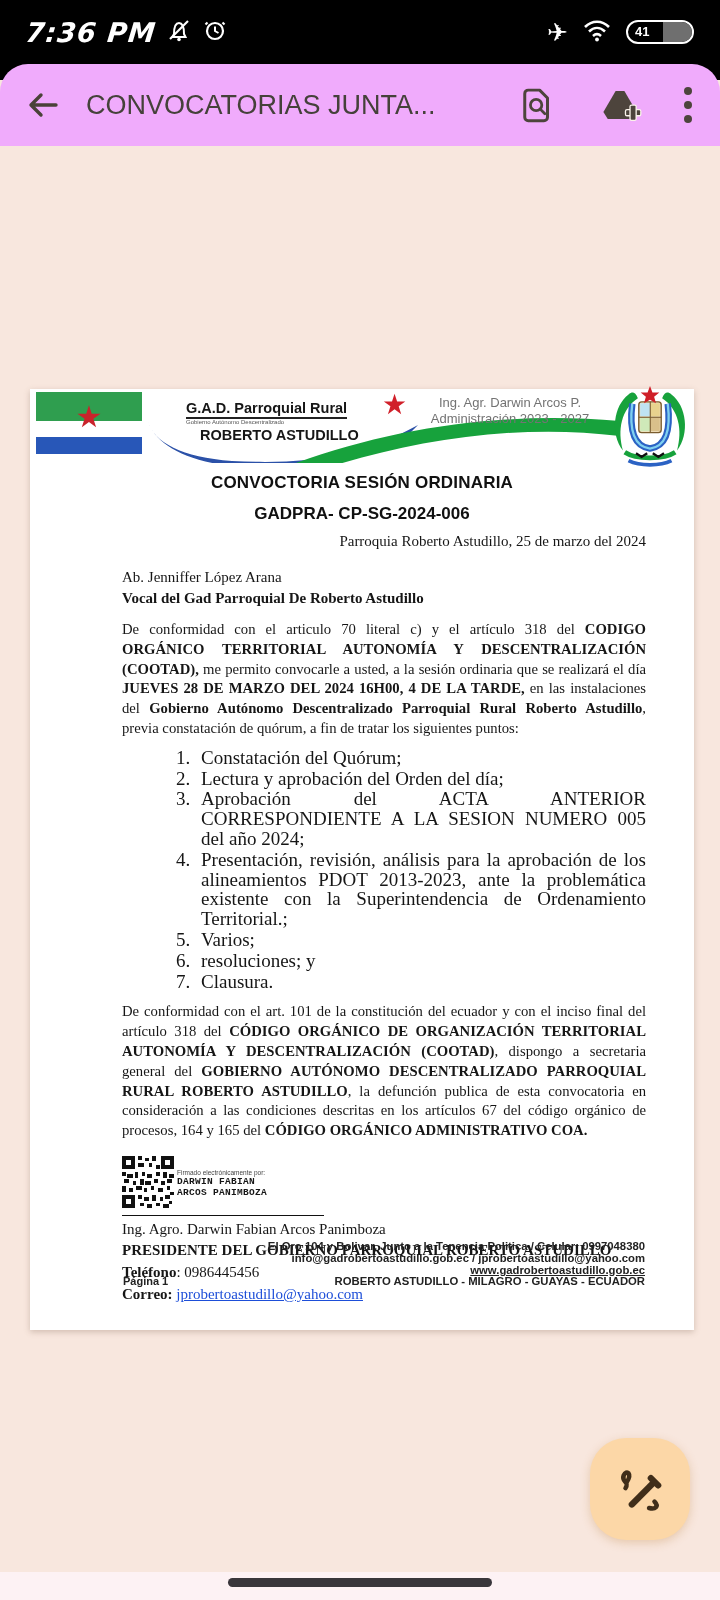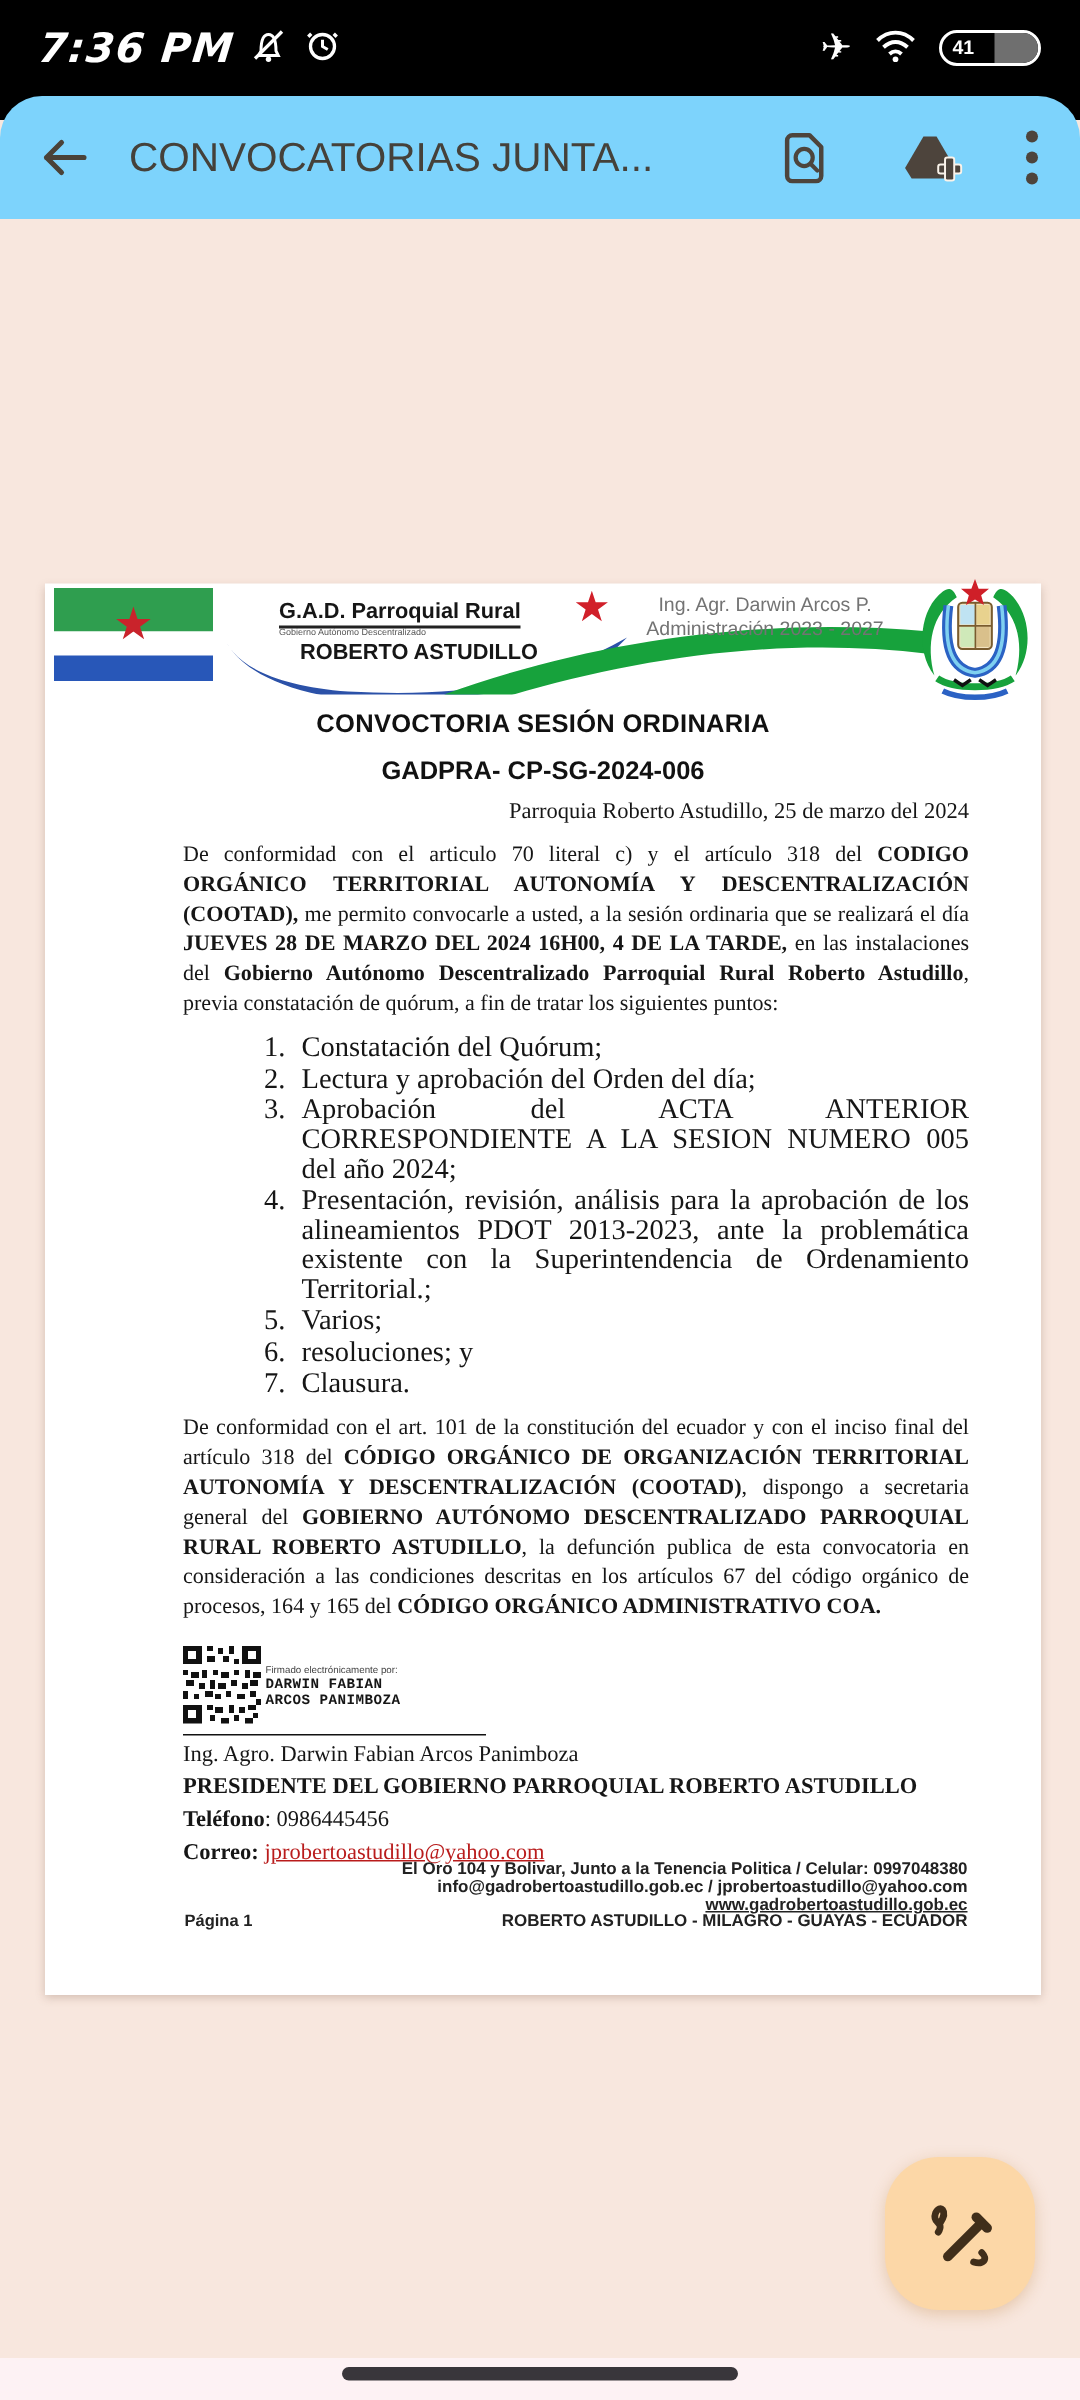--- a/index.html
+++ b/index.html
@@ -10,21 +10,21 @@
   .sb-inner{position:absolute;top:0;left:0;right:0;height:64px;display:flex;align-items:center;justify-content:space-between;padding:0 26px;}
   .sb-left{display:flex;align-items:center;gap:10px;}
   .sb-time{font-family:"DejaVu Sans",sans-serif;font-style:italic;font-weight:bold;font-size:27px;letter-spacing:1px;transform:skewX(-6deg);}
   .sb-right{display:flex;align-items:center;gap:14px;}
   .plane{font-size:25px;line-height:1;}
   .battery{position:relative;width:68px;height:24px;border:2.5px solid #fff;border-radius:13px;box-sizing:border-box;overflow:hidden;}
   .battery .lvl{position:absolute;right:0;top:0;bottom:0;width:46%;background:#6f6f6f;}
   .battery .pct{position:absolute;z-index:1;font-size:13px;font-weight:bold;left:7px;top:2px;}
 
   
-  .app-bar{position:absolute;top:64px;left:0;right:0;height:82px;background:#7dd3fc;border-radius:28px 28px 0 0;display:flex;align-items:center;padding:0 26px;box-sizing:border-box;color:#49423a;z-index:2;}
+  .app-bar{position:absolute;top:64px;left:0;right:0;height:82px;background:#f0abfc;border-radius:28px 28px 0 0;display:flex;align-items:center;padding:0 26px;box-sizing:border-box;color:#49423a;z-index:2;}
   .ab-title{font-size:27px;color:#45413a;margin-left:26px;flex:1;white-space:nowrap;overflow:hidden;}
   .ab-actions{display:flex;align-items:center;gap:40px;}
   .icon-btn{background:none;border:none;padding:0;cursor:pointer;display:flex;align-items:center;}
 
   
   .content{position:absolute;top:146px;left:0;right:0;bottom:28px;background:#f8e7de;overflow:hidden;}
   .page{position:absolute;left:30px;top:243px;width:664px;height:941px;background:#fff;box-shadow:0 2px 6px rgba(110,80,60,.28);color:#161616;}
 
   
   .letterhead{position:relative;height:78px;}
@@ -57,21 +57,21 @@
   .qr-row{display:flex;align-items:flex-start;margin-top:15px;}
   .qr-box{width:52px;height:52px;flex:0 0 auto;}
   .qr-text{margin:13px 0 0 3px;}
   .qr-label{font-size:6.5px;color:#444;line-height:7px;}
   .qr-name{font-family:"Liberation Mono",monospace;font-size:9.5px;font-weight:bold;line-height:11px;letter-spacing:.3px;}
   .sig-line{width:202px;border-top:1.6px solid #111;margin-top:7px;}
   .sig-name{font-family:"Liberation Serif",serif;font-size:15px;line-height:21px;margin-top:3px;}
   .sig-role{font-family:"Liberation Serif",serif;font-weight:bold;font-size:15px;line-height:21px;}
   .contact{font-family:"Liberation Serif",serif;font-size:15px;line-height:22px;}
   .contact b{font-weight:bold;}
-  .link{color:#b91c1c;text-decoration:underline;}
+  .link{color:#1d4ed8;text-decoration:underline;}
 
   
   .page-footer{position:absolute;right:49px;top:852px;text-align:right;font-weight:bold;font-size:11.3px;line-height:11.8px;color:#222;}
   .page-footer .uline{text-decoration:underline;}
   .page-num{position:absolute;left:93px;top:886px;font-weight:bold;font-size:11px;color:#222;}
 
   
   .fab{position:absolute;right:30px;top:1438px;width:100px;height:102px;border:none;border-radius:36px;background:#fcd7a7;display:flex;align-items:center;justify-content:center;cursor:pointer;box-shadow:0 3px 10px rgba(190,130,60,.30);z-index:3;}
   .nav-band{position:absolute;left:0;right:0;bottom:0;height:28px;background:#fdf2f4;z-index:2;}
   .gesture-bar{position:absolute;left:50%;top:6px;transform:translateX(-50%);width:264px;height:9px;border-radius:5px;background:#39363b;}
@@ -195,20 +195,24 @@
           <path d="M30,73 l6,4 6,-4 M48,73 l6,4 6,-4" fill="none" stroke="#111" stroke-width="2.5"></path>
         </svg>
       </div>
 
       <div class="doc-title">CONVOCTORIA SESIÓN ORDINARIA</div>
       <div class="doc-code">GADPRA- CP-SG-2024-006</div>
 
       <div class="body-col">
         <div class="date-line">Parroquia Roberto Astudillo, 25 de marzo del 2024</div>
 
+        <div class="addressee">
+          <div>Ab. Jenniffer López Arana</div>
+          <div class="role">Vocal del Gad Parroquial De Roberto Astudillo</div>
+        </div>
 
         <p class="para"><span>De conformidad con el articulo 70 literal c) y el artículo 318 del </span><b>CODIGO ORGÁNICO TERRITORIAL AUTONOMÍA Y DESCENTRALIZACIÓN (COOTAD),</b><span> me permito convocarle a usted, a la sesión ordinaria que se realizará el día </span><b>JUEVES 28 DE MARZO DEL 2024 16H00, 4 DE LA TARDE,</b><span> en las instalaciones del </span><b>Gobierno Autónomo Descentralizado Parroquial Rural Roberto Astudillo</b><span>, previa constatación de quórum, a fin de tratar los siguientes puntos:</span></p>
 
         <ol class="agenda">
           <li>Constatación del Quórum;</li>
           <li>Lectura y aprobación del Orden del día;</li>
           <li>Aprobación del ACTA ANTERIOR CORRESPONDIENTE A LA SESION NUMERO 005 del año 2024;</li>
           <li>Presentación, revisión, análisis para la aprobación de los alineamientos PDOT 2013-2023, ante la problemática existente con la Superintendencia de Ordenamiento Territorial.;</li>
           <li>Varios;</li>
           <li>resoluciones; y</li>

